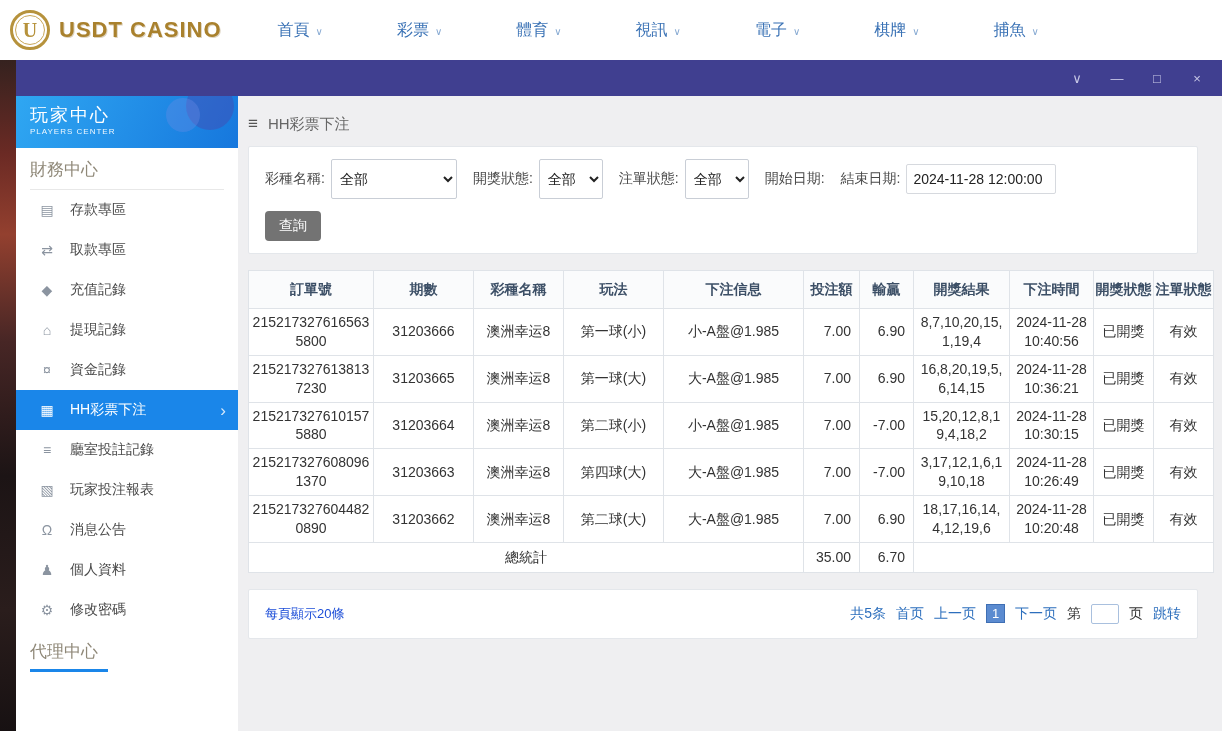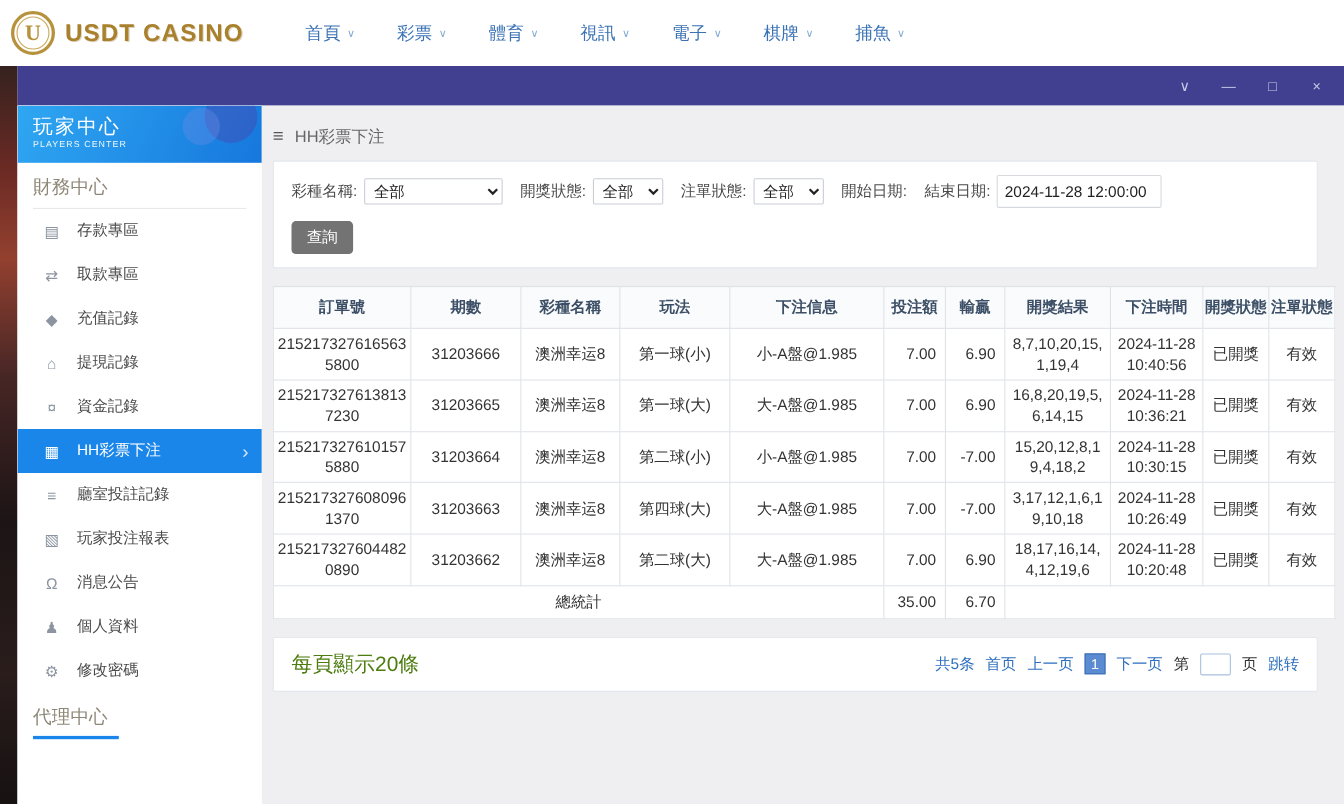--- a/index.html
+++ b/index.html
@@ -6,21 +6,21 @@
   html,body{width:1222px;height:731px;overflow:hidden;}
   body{font-family:"Liberation Sans","DejaVu Sans",sans-serif;background:#fff;position:relative;font-size:14px;color:#333;}
 
   
   .topbar{position:absolute;top:0;left:0;width:1222px;height:60px;background:#fff;display:flex;align-items:center;z-index:3;}
   .logo{display:flex;align-items:center;gap:9px;margin-left:10px;cursor:pointer;}
   .emblem{width:40px;height:40px;border:3px solid #b6923c;border-radius:50%;display:flex;align-items:center;justify-content:center;position:relative;background:#fff;}
   .emblem::before{content:"";position:absolute;inset:2px;border:1px solid #c9a75a;border-radius:50%;}
   .emblem-u{font-family:"Liberation Serif","DejaVu Serif",serif;font-weight:bold;font-size:20px;color:#b6923c;}
   .logo-text{font-size:22px;font-weight:800;color:#a9812d;letter-spacing:1px;text-shadow:1px 1px 0 rgba(120,80,0,.25);}
-  .nav{display:flex;gap:38px;margin-left:56px;justify-content:space-between;}
+  .nav{display:flex;gap:74px;margin-left:56px;justify-content:space-between;}
   .nav-item{display:flex;align-items:center;gap:6px;color:#3a72b5;font-size:16px;cursor:pointer;white-space:nowrap;}
   .nav-chev{font-size:10px;color:#86a9d2;padding-top:3px;}
 
   
   .left-strip{position:absolute;left:0;top:60px;width:16px;height:671px;
     background:linear-gradient(180deg,#35221f 0%,#6b2a24 14%,#93402f 26%,#472625 42%,#1c1415 62%,#2a1d1c 82%,#171112 100%);}
 
   
   .window{position:absolute;left:16px;top:60px;width:1206px;height:671px;display:flex;flex-direction:column;}
   .titlebar{flex:0 0 36px;background:#403f90;display:flex;align-items:center;justify-content:flex-end;gap:26px;padding-right:18px;color:#c7c7e6;font-size:13px;}
@@ -45,36 +45,36 @@
 
   
   .main{flex:1;padding:14px 24px 0 10px;display:flex;flex-direction:column;min-width:0;overflow:hidden;}
   .breadcrumb{display:flex;align-items:center;gap:10px;color:#666;font-size:15px;height:28px;margin-bottom:8px;}
   .bc-icon{font-size:17px;color:#555;}
   .card{background:#fff;border:1px solid #e4e7eb;border-radius:2px;}
   .filter-card{padding:12px 16px;}
   .filter-row{display:flex;align-items:center;gap:8px;}
   .f-group{display:flex;align-items:center;gap:6px;margin-right:8px;}
   .f-label{color:#4a4a4a;font-size:14px;white-space:nowrap;}
-  select{height:24px;border:1px solid #c9ced6;border-radius:2px;background:#fff;font-size:14px;color:#222;padding:0 4px;font-family:inherit;}
+  select{height:40px;border:1px solid #c9ced6;border-radius:2px;background:#fff;font-size:14px;color:#222;padding:0 4px;font-family:inherit;}
   .sel-lottery{width:126px;}
   .sel-small{width:64px;}
   .date-input{height:30px;width:150px;border:1px solid #d6d9de;border-radius:2px;font-size:14px;color:#222;padding:0 6px;font-family:inherit;}
   .btn-search{margin-top:12px;width:56px;height:30px;background:#737373;color:#fff;border:none;border-radius:4px;font-size:14px;cursor:pointer;font-family:inherit;}
 
   .table-card{margin-top:16px;border:none;}
   table{width:100%;border-collapse:collapse;table-layout:fixed;background:#fff;}
   th{font-size:14px;color:#3c4f66;font-weight:bold;background:#fafbfc;border:1px solid #dfe3e8;height:38px;padding:2px 0;}
   td{border:1px solid #dfe3e8;font-size:14px;color:#333;text-align:center;padding:4px 3px;word-break:break-all;line-height:1.35;}
   tr.data-row{height:42px;}
   td.num{text-align:right;padding-right:8px;word-break:normal;}
   tr.sum-row{height:30px;}
 
   .footer-card{margin-top:16px;height:50px;display:flex;align-items:center;justify-content:space-between;padding:0 16px;}
-  .page-size{color:#4d7c0f;font-size:19px;}
+  .page-size{color:#1d4ed8;font-size:13px;}
   .pager{display:flex;align-items:center;gap:10px;font-size:14px;}
   .pblue{color:#2d6fbd;}
   .plink{color:#2d6fbd;cursor:pointer;}
   .pcur{background:#5b8bd0;border:1px solid #3f6fb4;color:#fff;min-width:19px;height:19px;display:flex;align-items:center;justify-content:center;padding:0 4px;font-size:13px;}
   .pinput{width:28px;height:20px;border:1px solid #a9c0de;border-radius:2px;font-family:inherit;}
   .ptext{color:#333;}
 </style>
 </head>
 <body>
 

